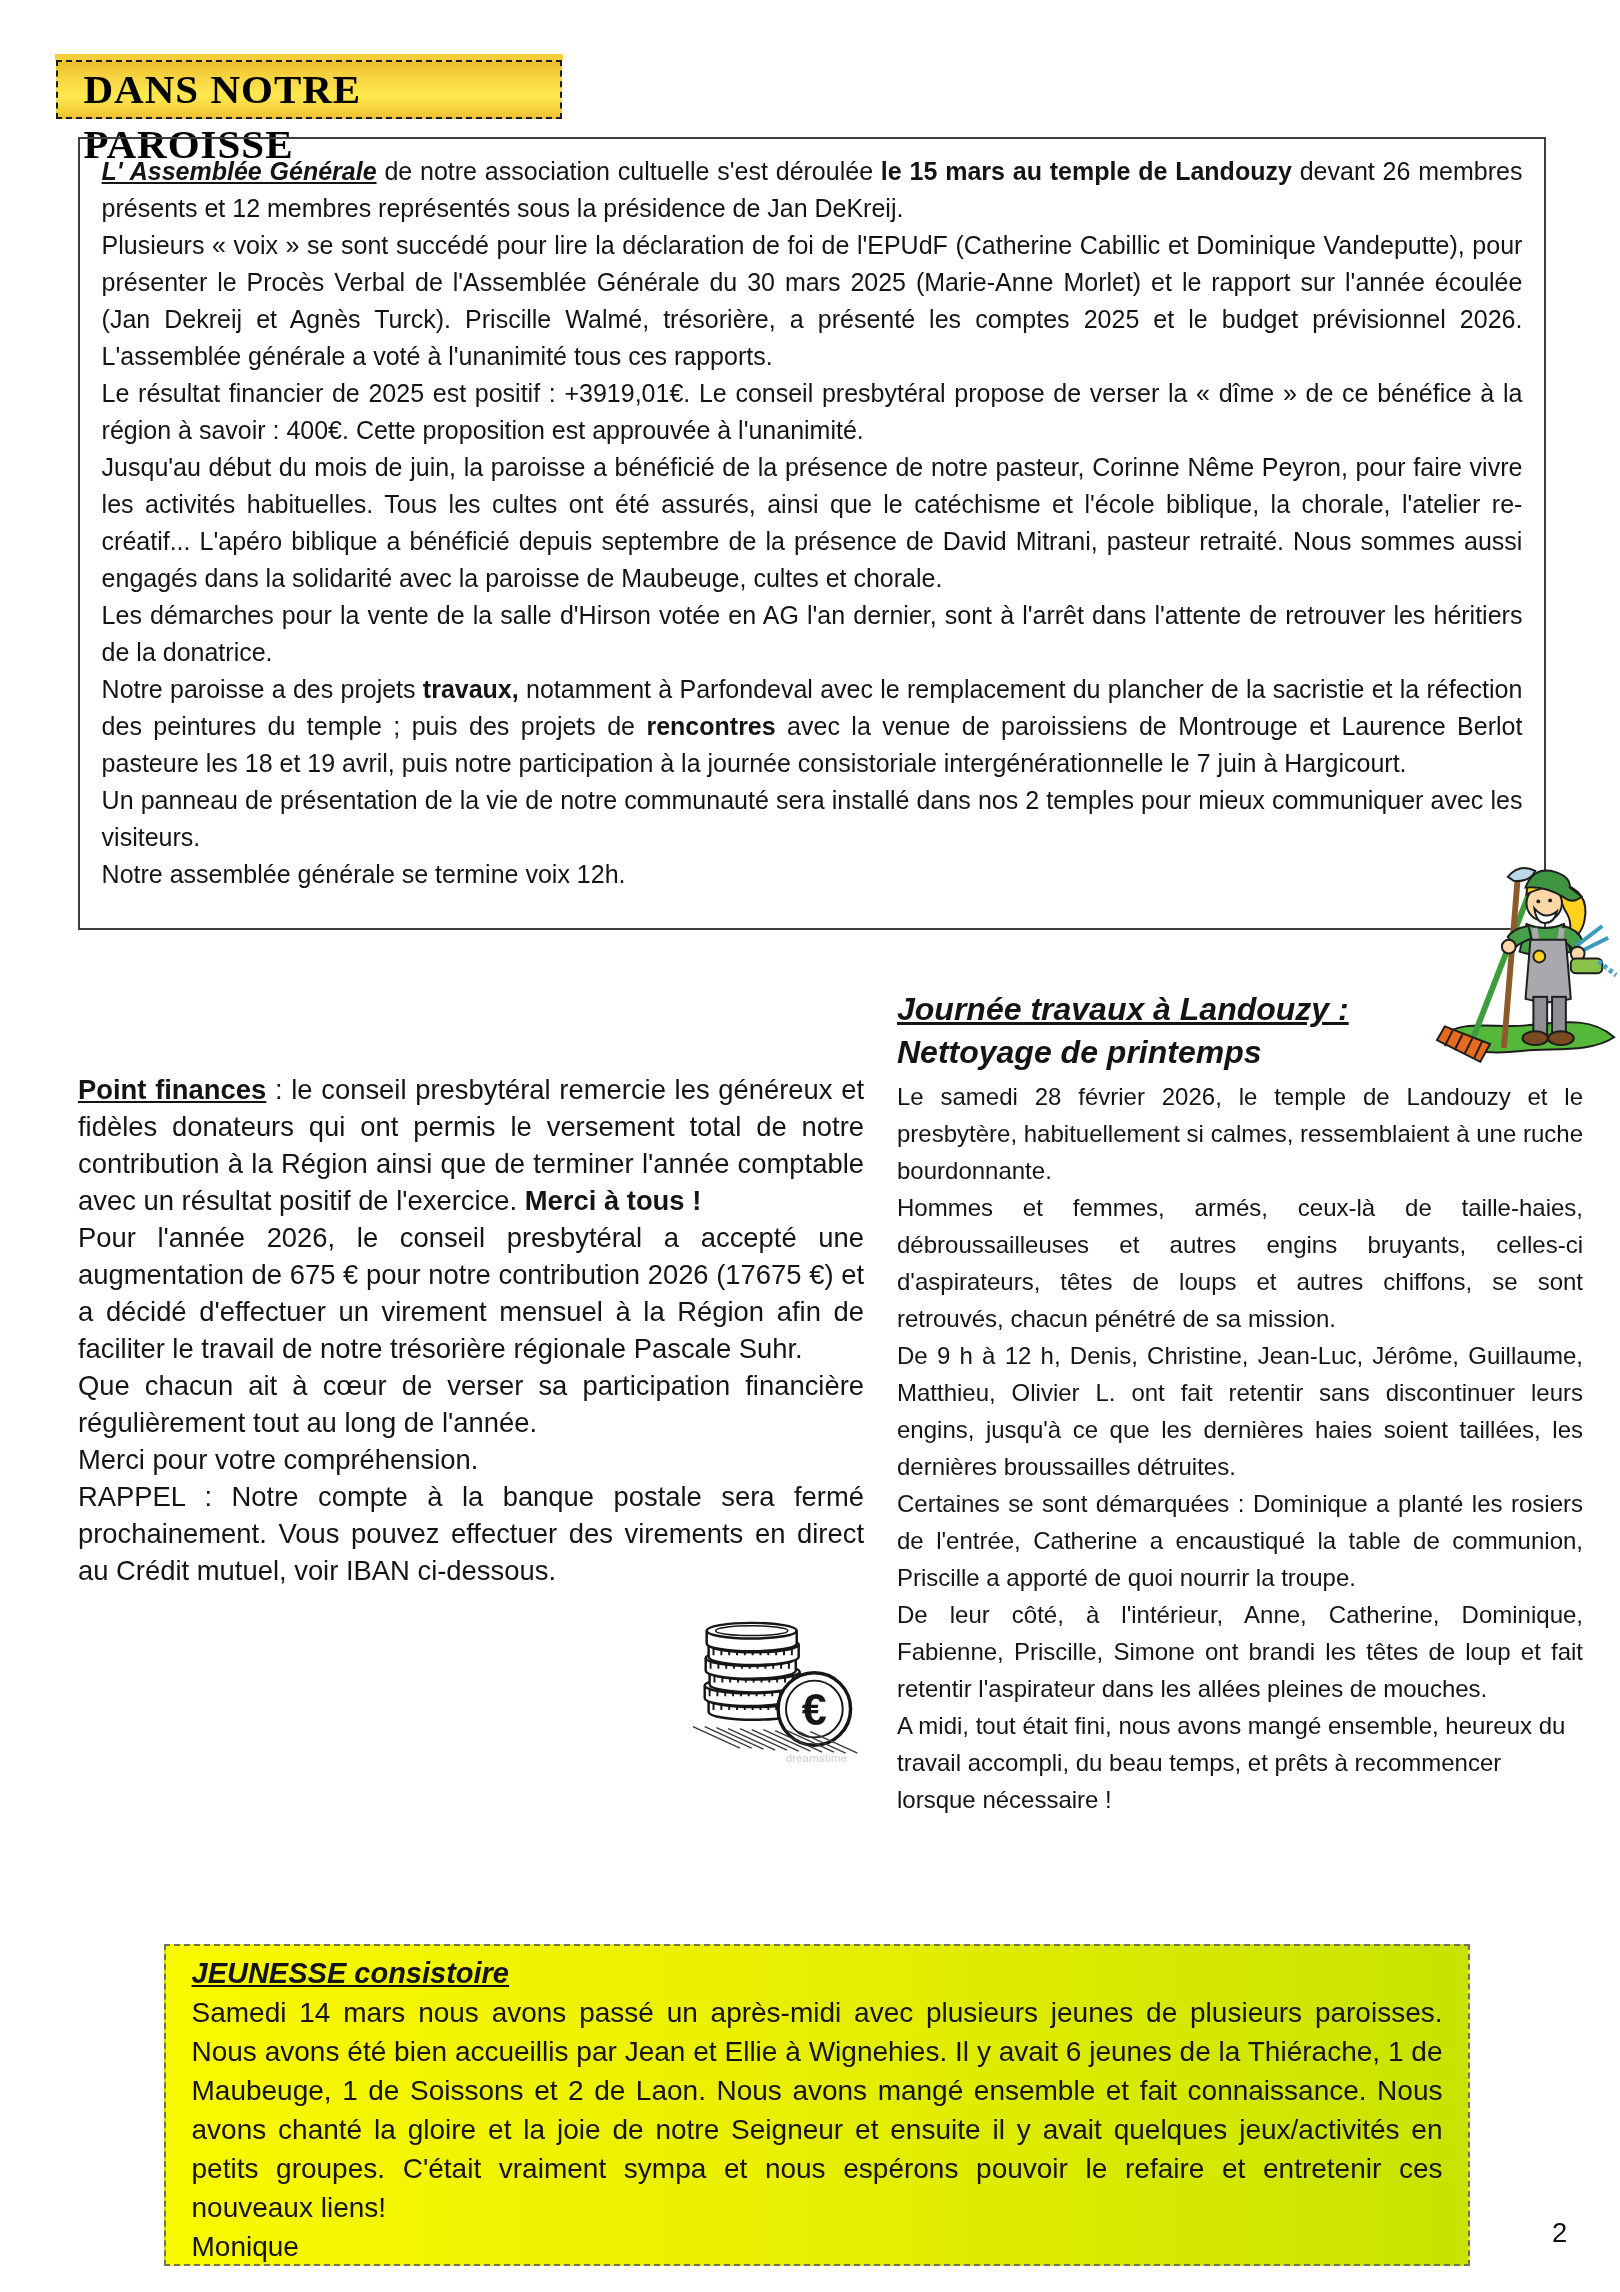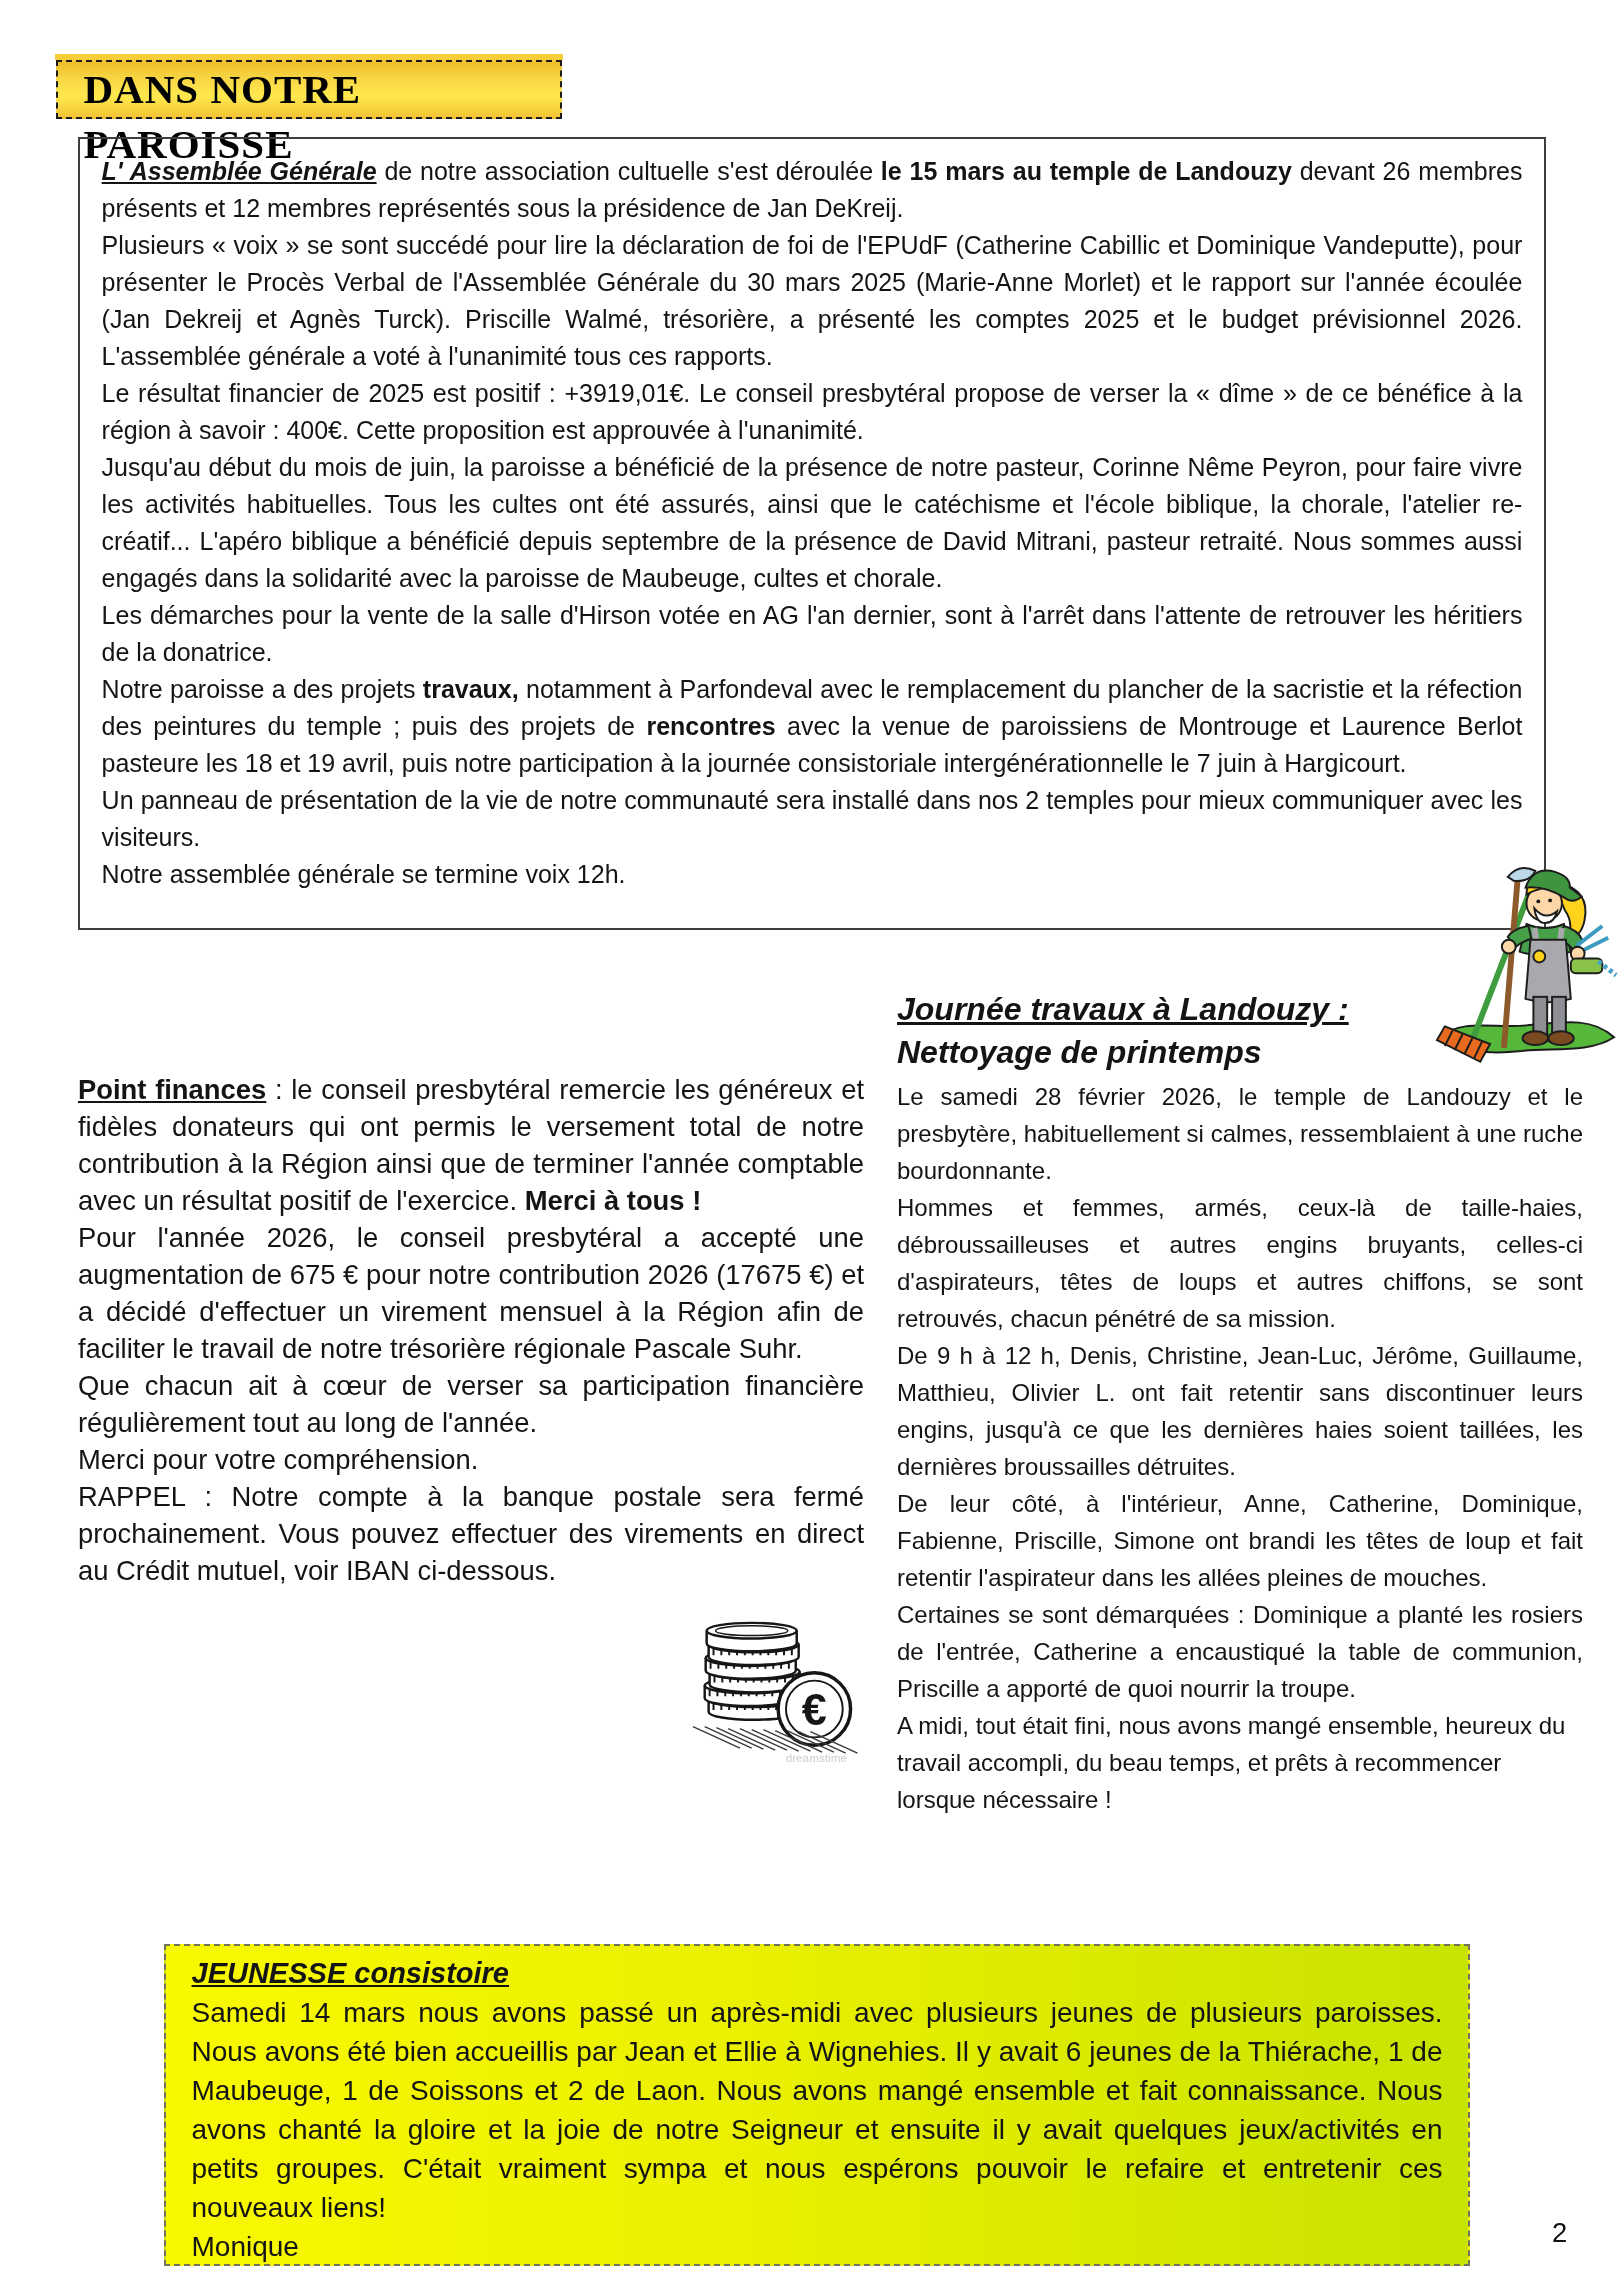--- a/index.html
+++ b/index.html
@@ -131,22 +131,22 @@
 
   <div class="travaux">
     <div class="travaux-title">
       <span class="line1">Journée travaux à Landouzy :</span><br>
       <span>Nettoyage de printemps</span>
     </div>
     <div class="travaux-body">
       <p>Le samedi 28 février 2026, le temple de Landouzy et le presbytère, habituellement si calmes, ressemblaient à une ruche bourdonnante.</p>
       <p>Hommes et femmes, armés, ceux-là de taille-haies, débroussailleuses et autres engins bruyants, celles-ci d'aspirateurs, têtes de loups et autres chiffons, se sont retrouvés, chacun pénétré de sa mission.</p>
       <p>De 9 h à 12 h, Denis, Christine, Jean-Luc, Jérôme, Guillaume, Matthieu, Olivier L. ont fait retentir sans discontinuer leurs engins, jusqu'à ce que les dernières haies soient taillées, les dernières broussailles détruites.</p>
+      <p>Certaines se sont démarquées : Dominique a planté les rosiers de l'entrée, Catherine a encaustiqué la table de communion, Priscille a apporté de quoi nourrir la troupe.</p>
       <p>De leur côté, à l'intérieur, Anne, Catherine, Dominique, Fabienne, Priscille, Simone ont brandi les têtes de loup et fait retentir l'aspirateur dans les allées pleines de mouches.</p>
-      <p>Certaines se sont démarquées : Dominique a planté les rosiers de l'entrée, Catherine a encaustiqué la table de communion, Priscille a apporté de quoi nourrir la troupe.</p>
       <p class="ragged">A midi, tout était fini, nous avons mangé ensemble, heureux du travail accompli, du beau temps, et prêts à recommencer lorsque nécessaire !</p>
     </div>
   </div>
 
   <div class="finances">
     <p><span class="finances-title">Point finances</span><span> : le conseil presbytéral remercie les généreux et fidèles donateurs qui ont permis le versement total de notre contribution à la Région ainsi que de terminer l'année comptable avec un résultat positif de l'exercice. </span><b>Merci à tous !</b></p>
     <p>Pour l'année 2026, le conseil presbytéral a accepté une augmentation de 675 € pour notre contribution 2026 (17675 €) et a décidé d'effectuer un virement mensuel à la Région afin de faciliter le travail de notre trésorière régionale Pascale Suhr.</p>
     <p>Que chacun ait à cœur de verser sa participation financière régulièrement tout au long de l'année.</p>
     <p>Merci pour votre compréhension.</p>
     <p>RAPPEL : Notre compte à la banque postale sera fermé prochainement. Vous pouvez effectuer des virements en direct au Crédit mutuel, voir IBAN ci-dessous.</p>

